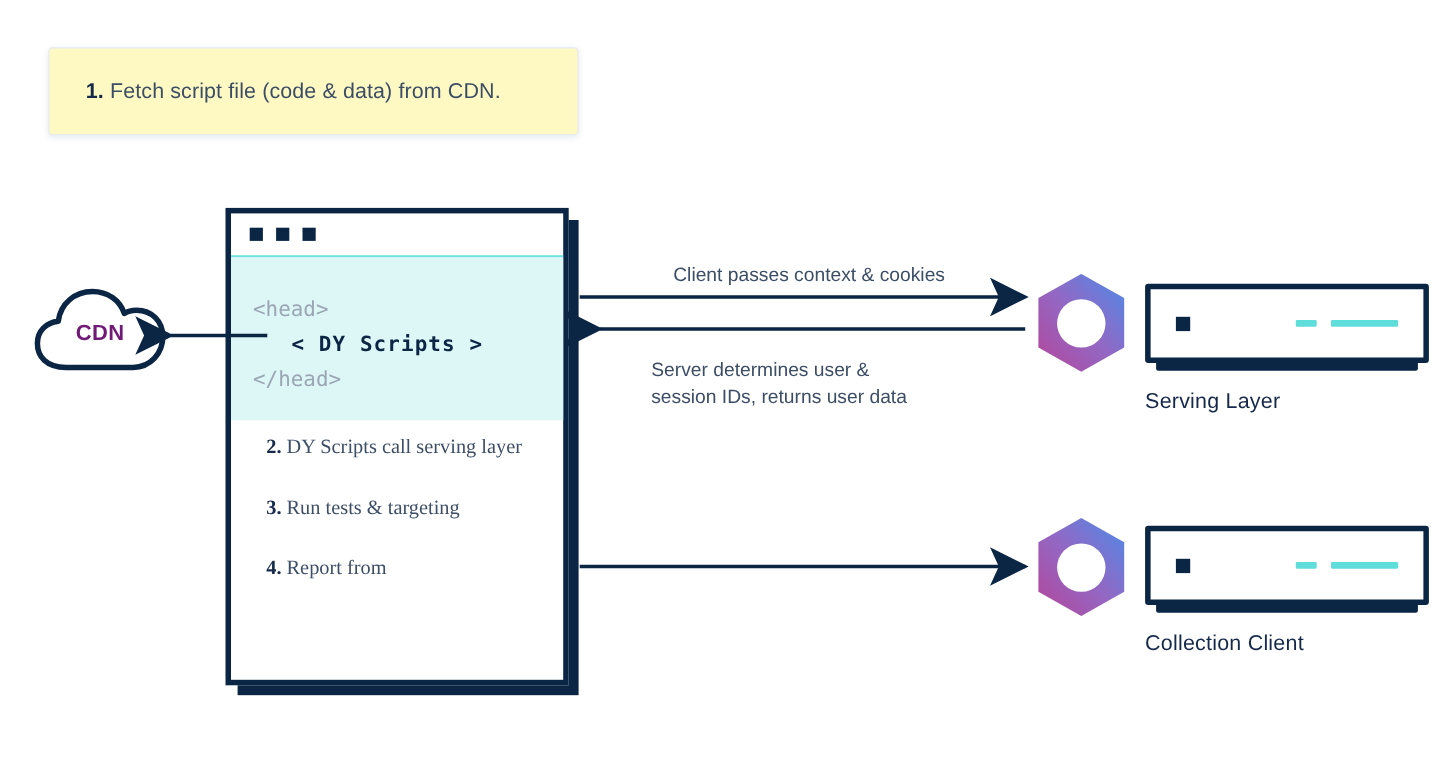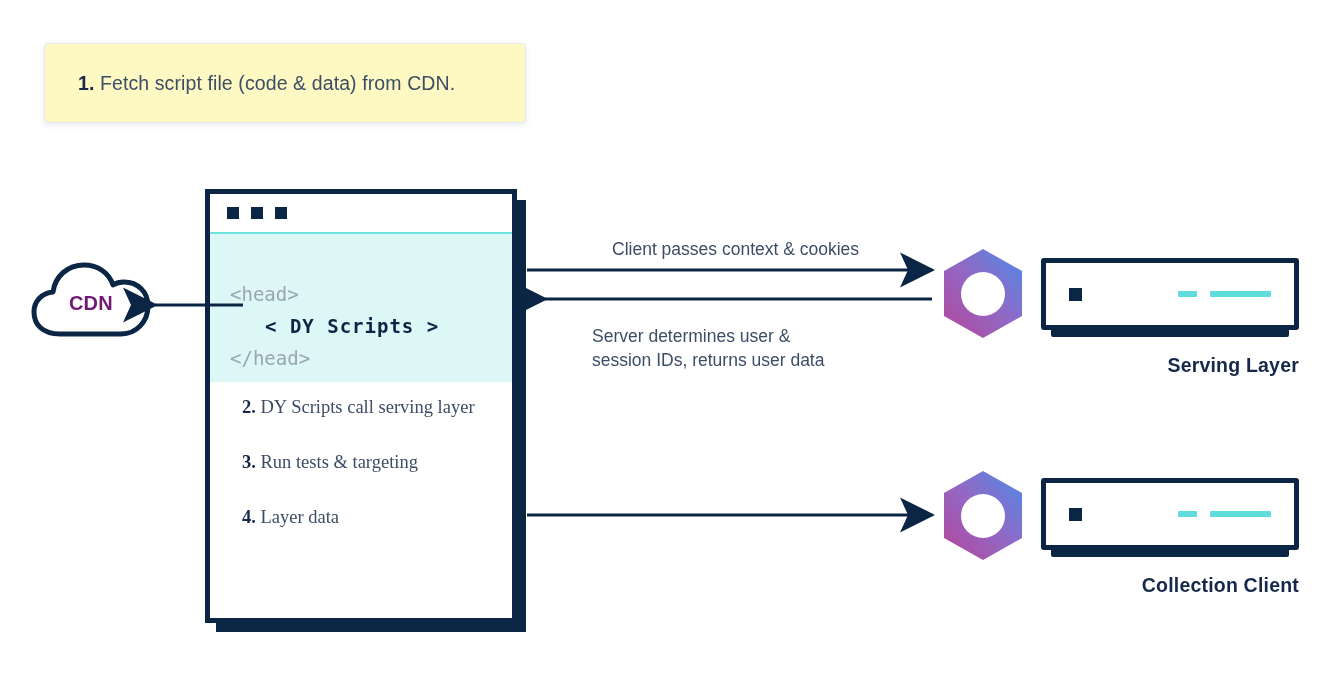--- a/index.html
+++ b/index.html
@@ -69,21 +69,21 @@
     box-sizing: border-box;
   }
   .dot {
     width: 12px;
     height: 12px;
     background: #0b2545;
     margin-right: 12px;
   }
   #code-area {
     background: #ddf6f6;
-    padding: 44px 0 26px 0;
+    padding: 31px 0 26px 0;
     box-sizing: border-box;
     height: 148px;
   }
   .code-line {
     font-family: "DejaVu Sans Mono", monospace;
     font-size: 19px;
     line-height: 32px;
     white-space: pre;
     color: #9aa6b4;
     padding-left: 20px;
@@ -181,23 +181,23 @@
   }
   .server-foot {
     width: 238px;
     height: 7px;
     background: #0b2545;
     margin: 0 auto;
     border-radius: 0 0 2px 2px;
   }
   .server-label {
     margin-top: 17px;
-    text-align: right;
+    text-align: left;
     font-size: 19.5px;
-    font-weight: bold;
+    font-weight: normal;
     color: #16294a;
     letter-spacing: .2px;
   }
   #server-serving { left: 1041px; top: 258px; }
   #server-collection { left: 1041px; top: 478px; }
 
   
   .arrow-label {
     position: absolute;
     font-size: 17.5px;
@@ -242,21 +242,21 @@
   </div>
 
   <div id="steps-area">
     <div class="step-item">
       <span class="stepnum">2.</span><span> DY Scripts call serving layer</span>
     </div>
     <div class="step-item">
       <span class="stepnum">3.</span><span> Run tests &amp; targeting</span>
     </div>
     <div class="step-item">
-      <span class="stepnum">4.</span><span> Layer data</span>
+      <span class="stepnum">4.</span><span> Report from</span>
     </div>
   </div>
 </div>
 
 <svg id="cdn-cloud" viewBox="0 0 122 82">
   <path d="M 30 76
            C 12 76 4 66 4 54
            C 4 43 12 35 23 34
            C 25 18 38 7 54 7
            C 68 7 79 15 83 27

